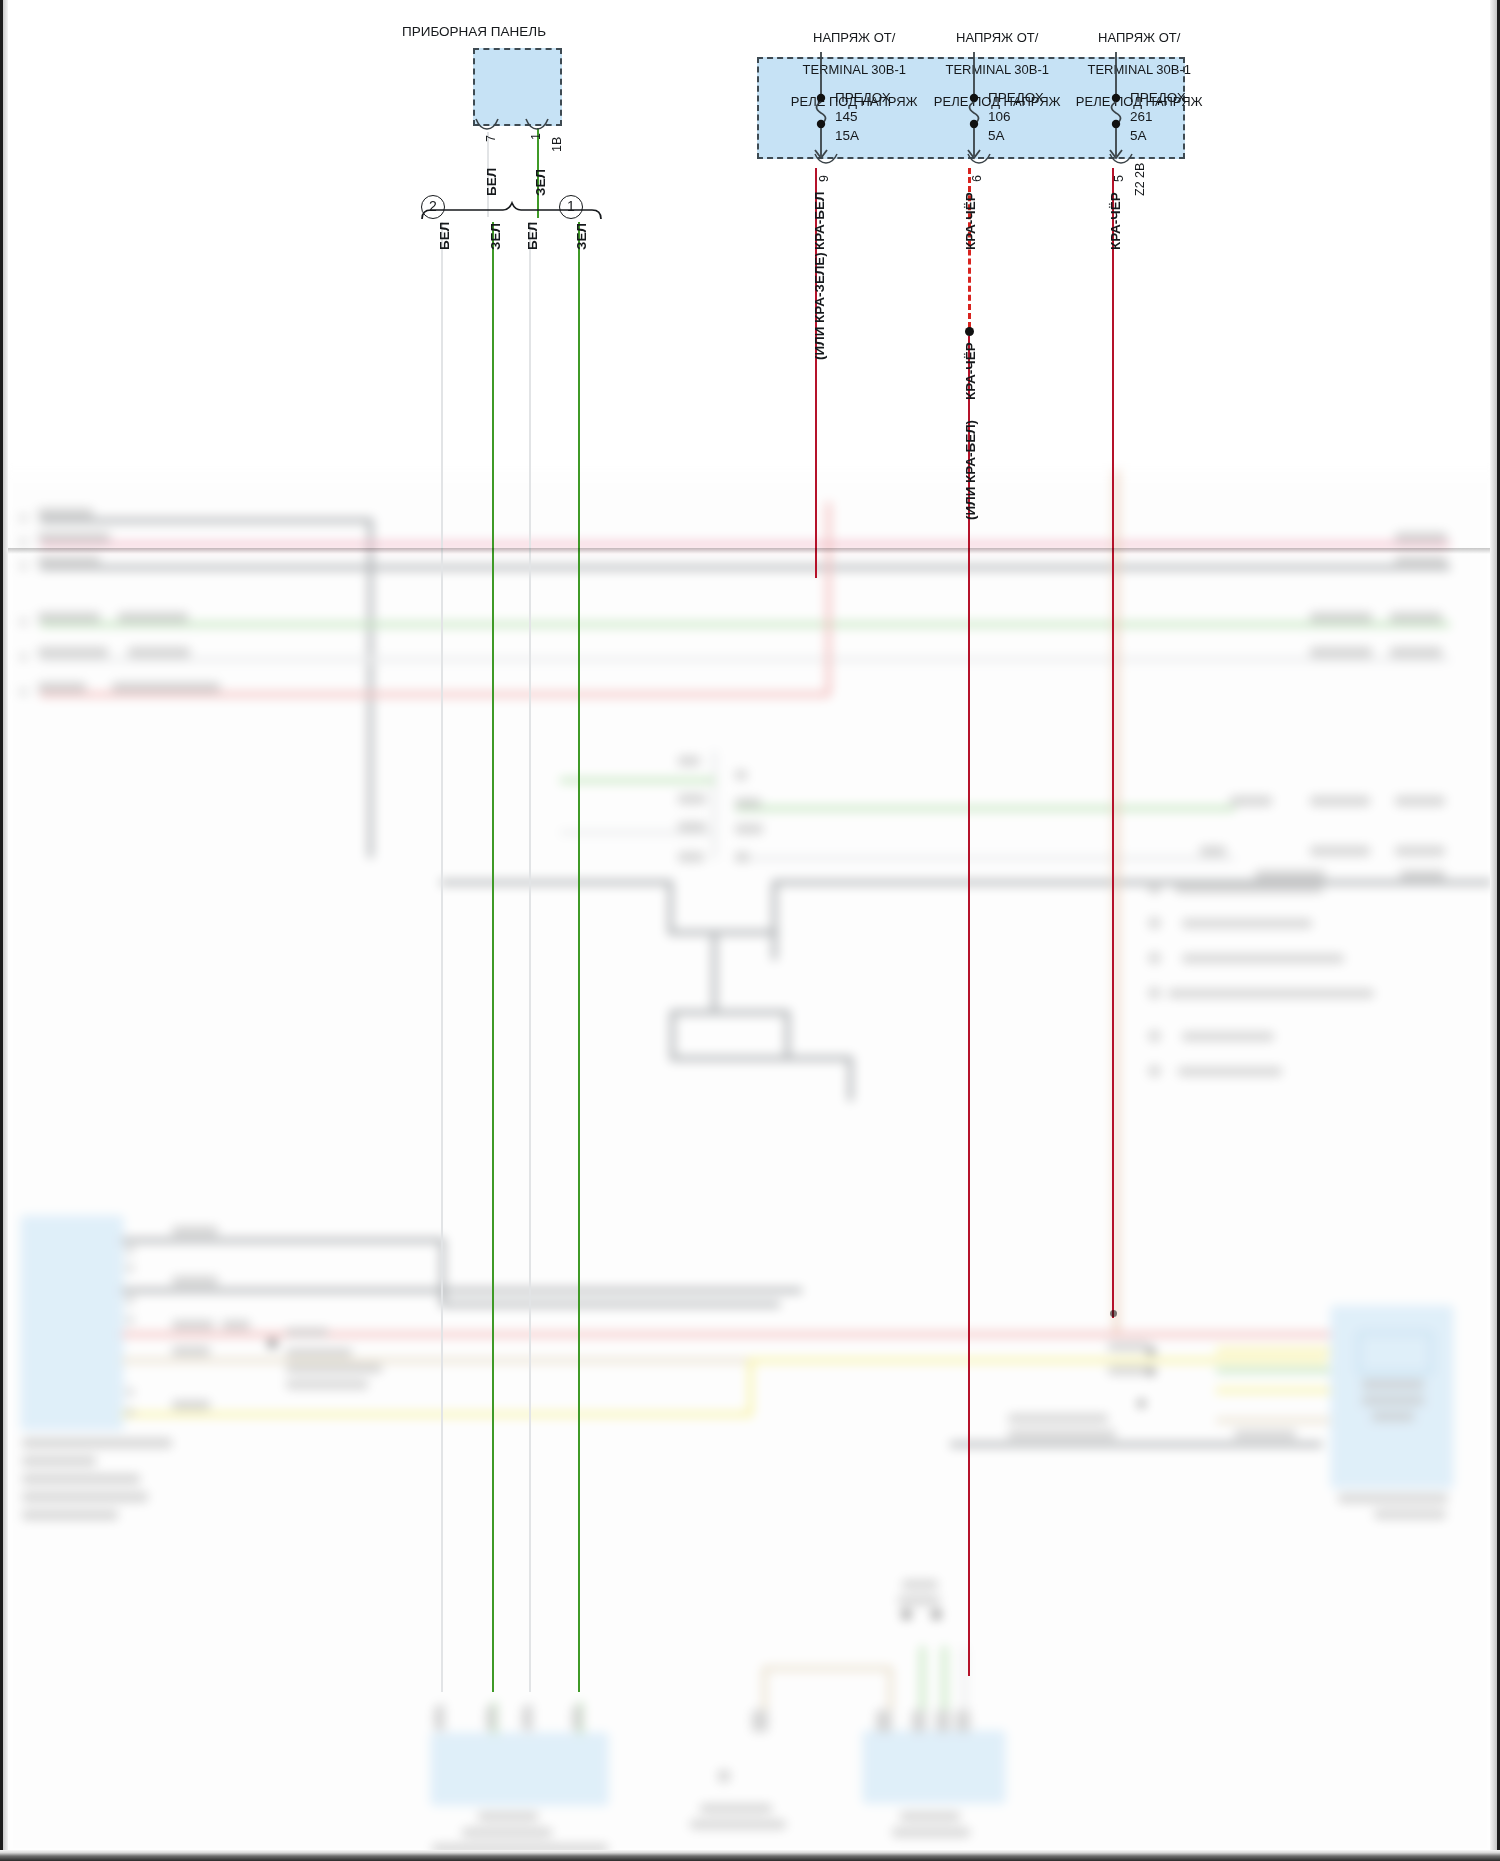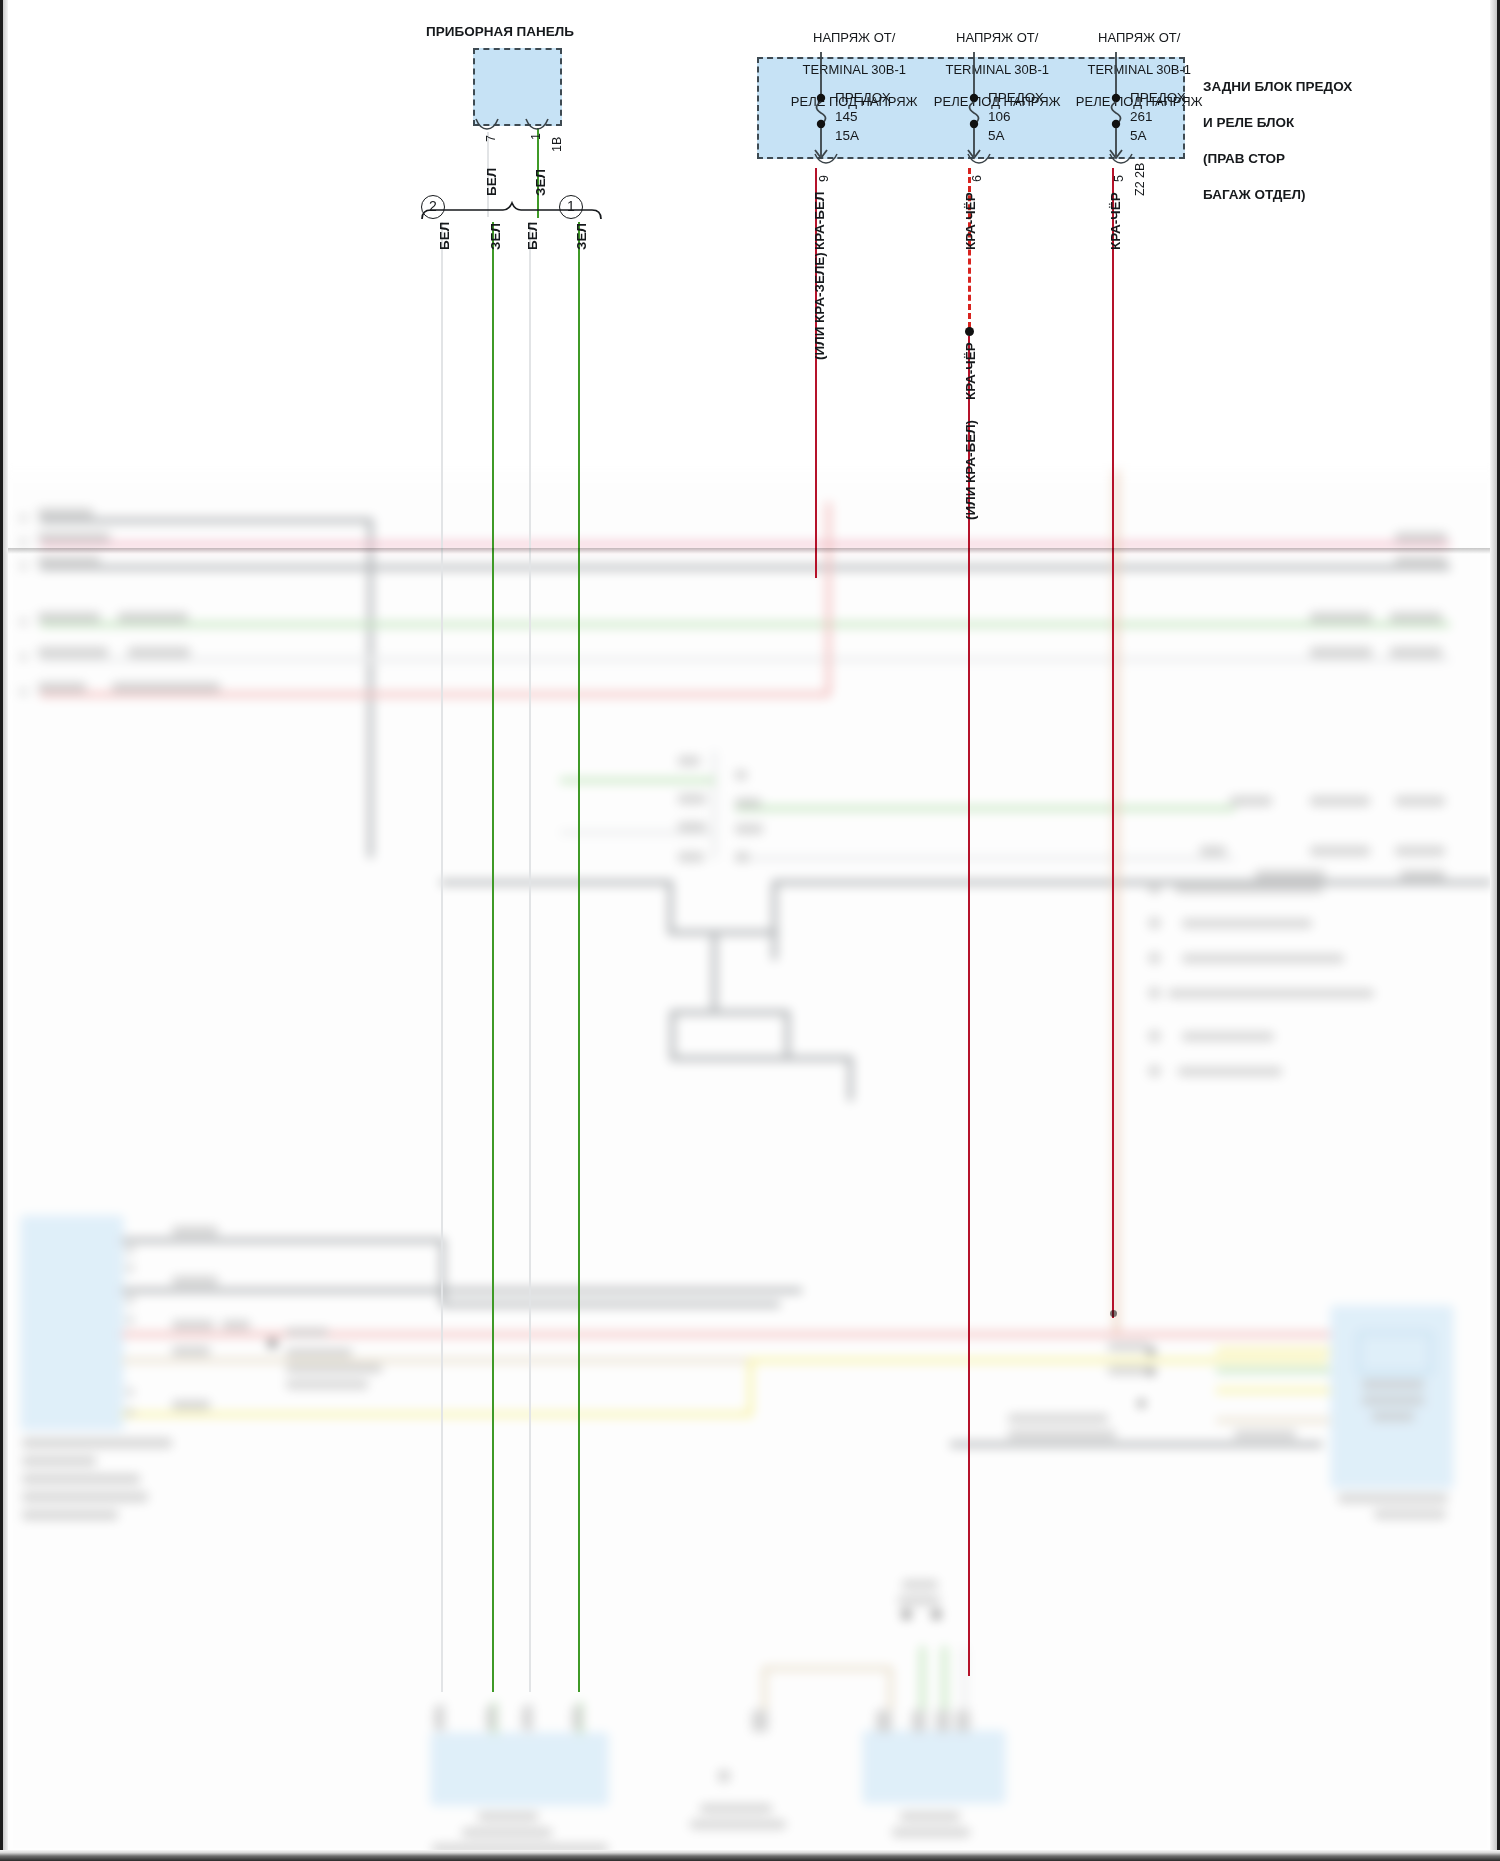--- a/index.html
+++ b/index.html
@@ -249,21 +249,21 @@
     <div class="tb" style="left:956px;top:1240px;width:14px;height:22px;"></div>
     <div class="dot" style="left:902px;top:1140px;"></div>
     <div class="dot" style="left:932px;top:1140px;"></div>
     <div class="tb" style="left:902px;top:1110px;width:36px;height:9px;"></div>
     <div class="tb" style="left:898px;top:1126px;width:42px;height:9px;"></div>
     <div class="tb" style="left:718px;top:1300px;width:12px;height:12px;"></div>
     <div class="tb" style="left:700px;top:1334px;width:72px;height:9px;"></div>
     <div class="tb" style="left:690px;top:1350px;width:96px;height:9px;"></div>
   </div>
 
-  <div class="txt c" style="left:374px;top:24px;width:200px;font-size:13.5px;font-weight:700;text-align:right;">ПРИБОРНАЯ ПАНЕЛЬ</div>
+  <div class="txt c" style="left:374px;top:24px;width:200px;font-size:13.5px;font-weight:400;">ПРИБОРНАЯ ПАНЕЛЬ</div>
 
   <div class="bluebox dash" style="left:473px;top:48px;width:85px;height:74px;"></div>
 
   <div class="w v c-white" style="left:487px;top:132px;height:85px;"></div>
   <div class="w v c-green" style="left:537px;top:128px;height:90px;"></div>
 
   <svg class="abs" style="left:470px;top:118px;" width="110" height="18">
     <path d="M6,1 q4,10 11,10 q7,0 11,-10" fill="none" stroke="#3a4348" stroke-width="1.6"></path>
     <path d="M56,1 q4,10 11,10 q7,0 11,-10" fill="none" stroke="#3a4348" stroke-width="1.6"></path>
   </svg>
@@ -303,26 +303,20 @@
     <span>НАПРЯЖ ОТ/</span><br>
     <span>TERMINAL 30B-1</span><br>
     <span>РЕЛЕ ПОД НАПРЯЖ</span>
   </div>
   <div class="txt c" style="left:1047px;top:14px;width:170px;font-size:13px;line-height:16px;">
     <span>НАПРЯЖ ОТ/</span><br>
     <span>TERMINAL 30B-1</span><br>
     <span>РЕЛЕ ПОД НАПРЯЖ</span>
   </div>
 
-  <div class="txt" style="left:1188px;top:60px;width:240px;font-size:13.5px;line-height:18px;font-weight:600;">
-    <span>ЗАДНИ БЛОК ПРЕДОХ</span><br>
-    <span>И РЕЛЕ БЛОК</span><br>
-    <span>(ПРАВ СТОР</span><br>
-    <span>БАГАЖ ОТДЕЛ)</span>
-  </div>
 
   <svg class="abs" style="left:810px;top:52px;" width="30" height="112">
     <line x1="11" y1="0" x2="11" y2="46" stroke="#3a4348" stroke-width="1.8"></line>
     <circle cx="11" cy="46" r="4.2" fill="#111"></circle>
     <path d="M11,50 q-9,5 0,11 q9,5 0,11" fill="none" stroke="#3a4348" stroke-width="1.8"></path>
     <circle cx="11" cy="72" r="4.2" fill="#111"></circle>
     <line x1="11" y1="76" x2="11" y2="104" stroke="#3a4348" stroke-width="1.8"></line>
     <path d="M5,98 L11,106 L17,98" fill="none" stroke="#3a4348" stroke-width="1.8"></path>
   </svg>
   <div class="txt" style="left:835px;top:90px;">ПРЕДОХ</div>

